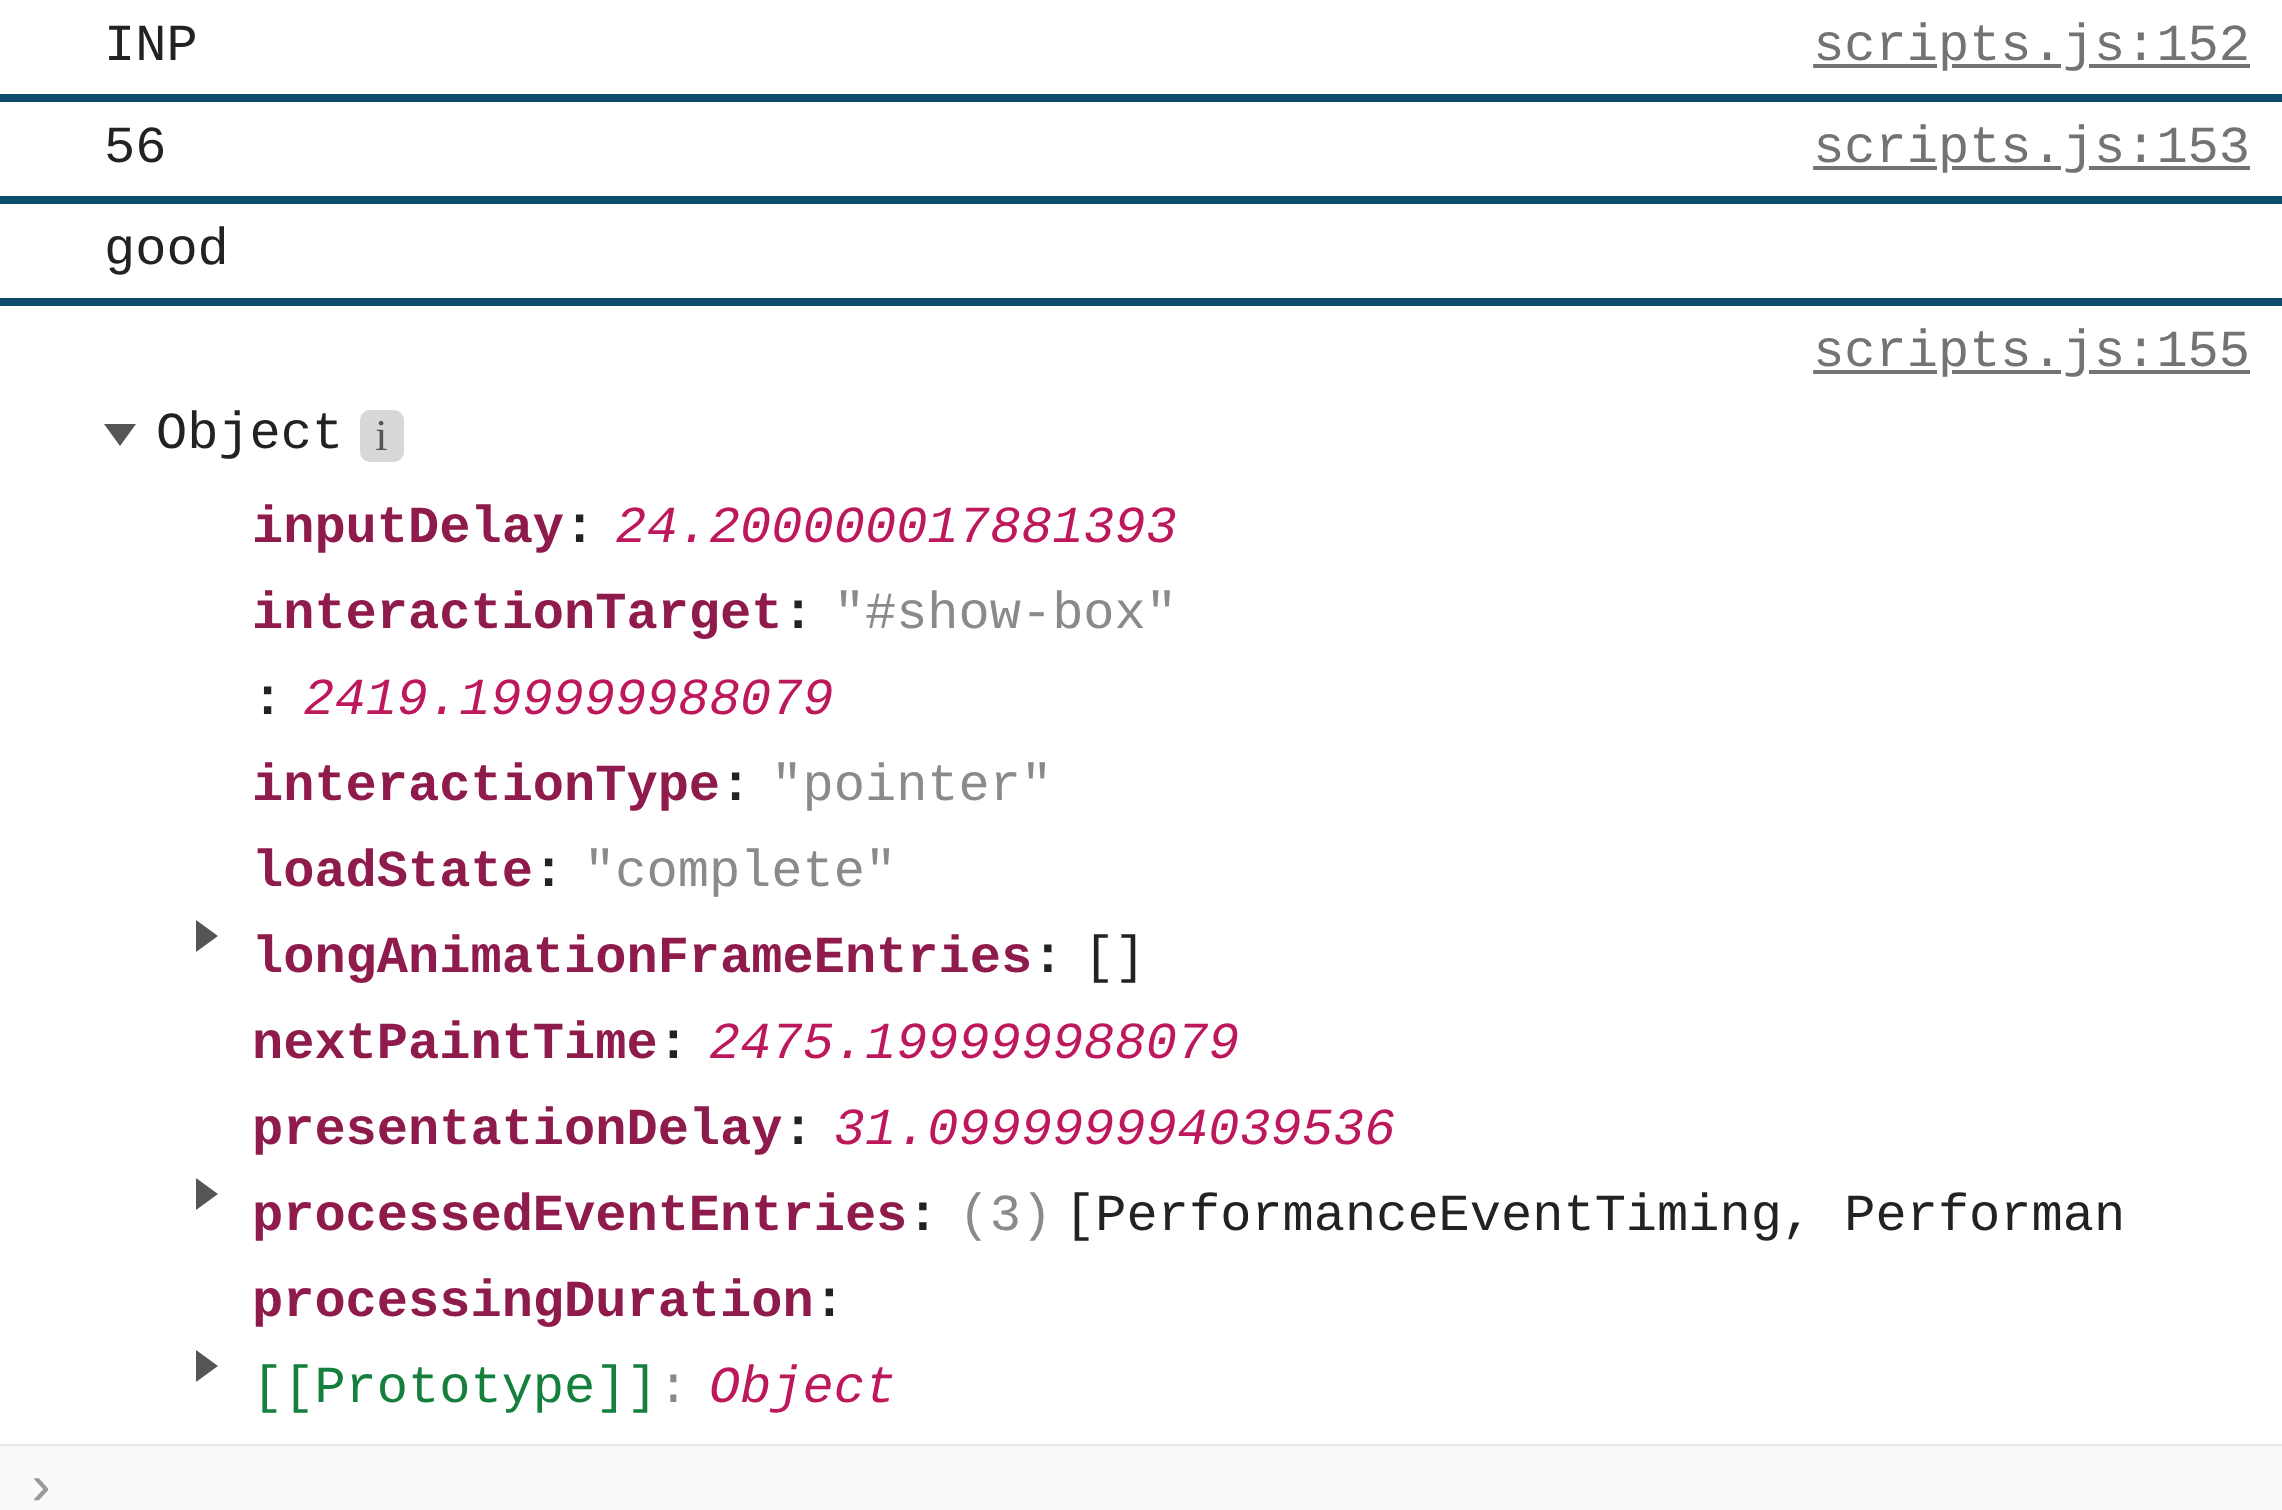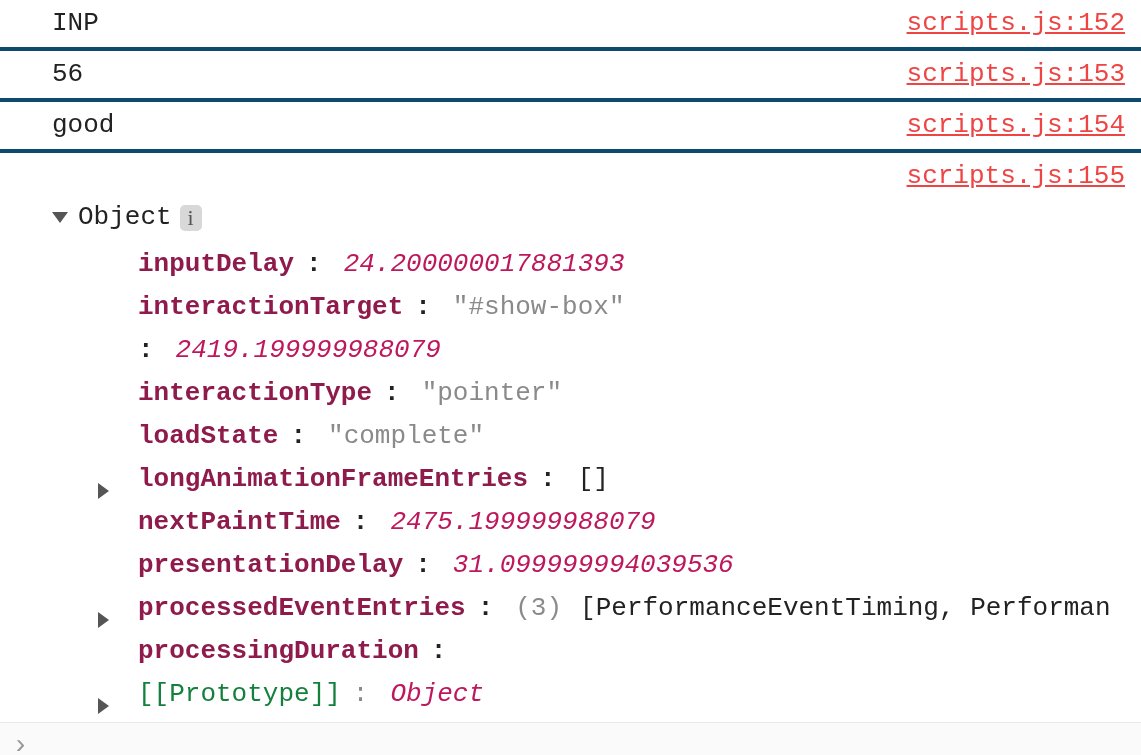--- a/index.html
+++ b/index.html
@@ -26,21 +26,21 @@
     padding: 4px 16px 4px 52px;
     border-bottom: 4px solid #0c4a6e;
   }
   .row.noborder { border-bottom: none; }
   .row .msg {
     white-space: nowrap;
     overflow: hidden;
   }
   .row .src {
     white-space: nowrap;
-    color: #ef4444;
+    color: #737373;
     text-decoration: underline;
     flex: 0 0 auto;
   }
   .obj-block {
     padding: 2px 12px 6px 52px;
   }
   .obj-header {
     display: flex;
     align-items: center;
     gap: 8px;
@@ -76,22 +76,22 @@
     line-height: 1;
     cursor: pointer;
     user-select: none;
   }
   .props {
     padding-left: 46px;
     padding-top: 6px;
   }
   .prop-line {
     display: flex;
-    align-items: flex-end;
-    gap: 12px;
+    align-items: flex-start;
+    gap: 0;
     white-space: nowrap;
     padding: 2px 0;
     overflow: hidden;
   }
   .prop-line .indent-tri {
     width: 28px;
     display: inline-flex;
     justify-content: flex-start;
     align-items: center;
     flex: 0 0 auto;
@@ -136,21 +136,20 @@
   <div class="row">
     <span class="msg">INP</span>
     <span class="src">scripts.js:152</span>
   </div>
   <div class="row">
     <span class="msg">56</span>
     <span class="src">scripts.js:153</span>
   </div>
   <div class="row">
     <span class="msg">good</span>
-    <span class="src">scripts.js:154</span>
   </div>
 
   <div class="row noborder" style="padding-bottom:0;">
     <span class="msg"></span>
     <span class="src">scripts.js:155</span>
   </div>
 
   <div class="obj-block">
     <div class="obj-header">
       <span class="tri tri-down"></span>

